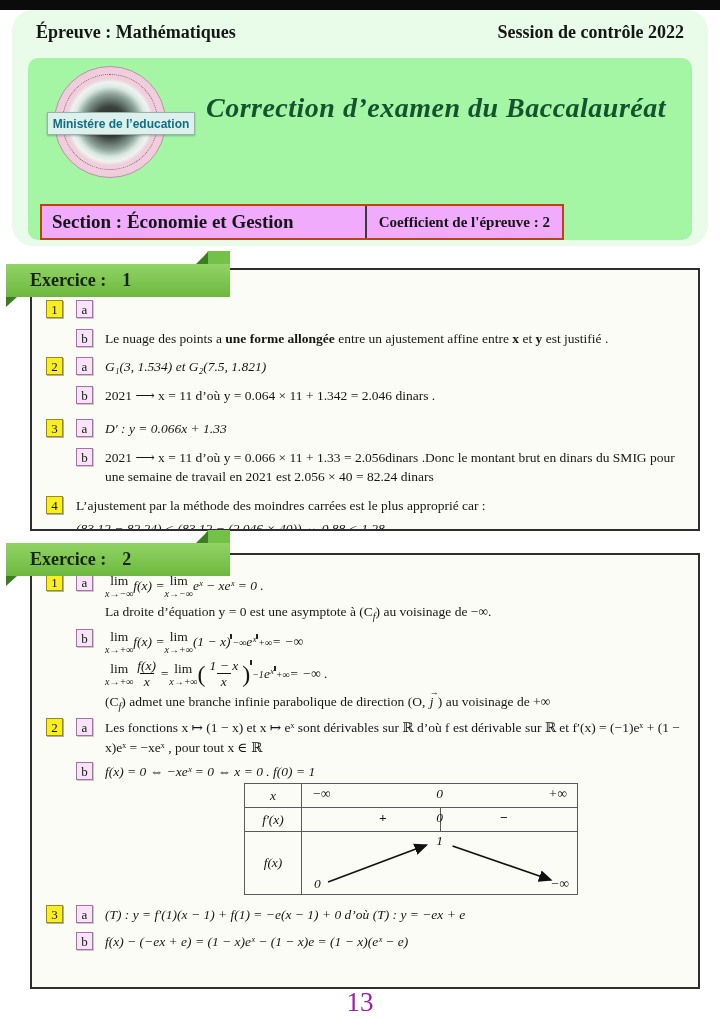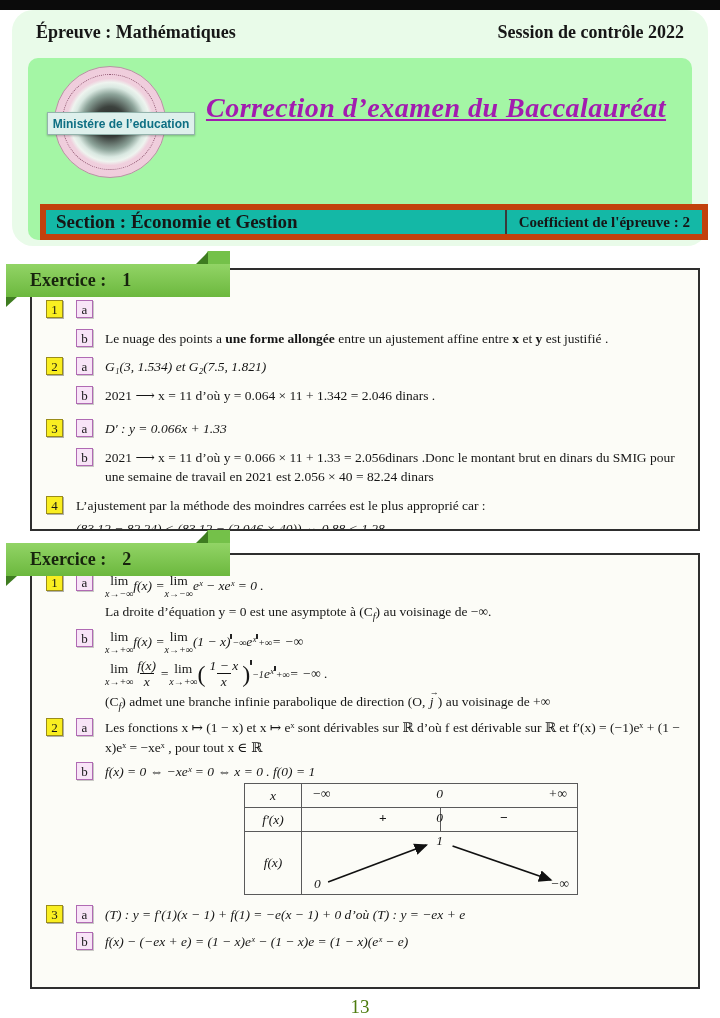--- a/index.html
+++ b/index.html
@@ -10,23 +10,23 @@
   .hdr-light{position:absolute;top:10px;left:12px;width:696px;height:236px;background:#e9fbe9;border-radius:21px;}
   .hdr-row{position:absolute;top:12px;left:24px;right:24px;display:flex;justify-content:space-between;font-size:18px;font-weight:bold;}
   .hdr-green{position:absolute;top:48px;left:16px;width:664px;height:182px;background:#a4f6a5;border-radius:10px;}
   .mlogo{position:absolute;left:26px;top:8px;width:110px;height:110px;border-radius:50%;
     background:radial-gradient(circle at 50% 50%,#232323 0%,#3c423e 20%,#8da49a 36%,#d9e8e1 45%,#eef4ef 51%,#f0cfdd 56%,#edc7d9 100%);
     border:1px solid #b893a4;text-align:center;}
   .mlogo-ring{position:absolute;inset:7px;border-radius:50%;border:1.5px dotted #8f5670;}
   .mbanner{position:absolute;left:-8px;top:45px;width:146px;height:21px;background:#def0ec;border:1px solid #93b3ac;
     color:#0e6f83;font-family:"Liberation Sans","DejaVu Sans",sans-serif;font-weight:bold;font-size:12px;
     display:flex;align-items:center;justify-content:center;box-shadow:0 1px 2px rgba(0,0,0,.25);}
-  .mtitle{position:absolute;left:158px;top:34px;width:500px;text-align:center;font-size:28px;font-weight:bold;font-style:italic;color:#a21caf;letter-spacing:.5px;text-decoration:underline;}
+  .mtitle{position:absolute;left:158px;top:34px;width:500px;text-align:center;font-size:28px;font-weight:bold;font-style:italic;color:#14532d;letter-spacing:.5px;}
   .duree{position:absolute;left:46px;top:144px;font-size:17px;font-weight:bold;}
-  .sec{position:absolute;left:12px;top:146px;width:668px;height:36px;background:#14b8a6;border:6px solid #c2410c;box-sizing:border-box;display:flex;align-items:center;}
+  .sec{position:absolute;left:12px;top:146px;width:524px;height:36px;background:#f0abfc;border:2px solid #c2410c;box-sizing:border-box;display:flex;align-items:center;}
   .sec-label{font-size:19px;font-weight:bold;padding-left:10px;}
   .sec-coeff{margin-left:auto;height:100%;border-left:2px solid #3a3a3a;display:flex;align-items:center;padding:0 12px;font-size:15px;font-weight:bold;}
 
   
   .ribbon{position:absolute;left:6px;width:224px;height:33px;z-index:3;box-sizing:border-box;
     background:linear-gradient(180deg,#92d466,#6cb83e);display:flex;align-items:center;padding-left:24px;
     font-size:18px;font-weight:bold;color:#17240d;}
   .ribbon .rnum{margin-left:16px;}
   .ribbon::before{content:"";position:absolute;right:0;top:-13px;width:30px;height:13px;background:#74c149;
     clip-path:polygon(26% 0,100% 0,100% 100%,0 100%);}
@@ -80,21 +80,21 @@
   .vr{position:absolute;right:10px;top:2px;}
   .vp{position:absolute;left:28%;top:2px;font-style:normal;font-weight:bold;}
   .vm{position:absolute;left:72%;top:2px;font-style:normal;font-weight:bold;}
   .tick{position:absolute;left:50%;top:0;bottom:0;width:1px;background:#5a5a5a;}
   .vt-body{flex:1;position:relative;height:62px;font-style:italic;}
   .f0{position:absolute;left:12px;bottom:2px;}
   .f1{position:absolute;left:50%;transform:translateX(-50%);top:1px;}
   .finf{position:absolute;right:8px;bottom:2px;}
   .vt-svg{position:absolute;inset:0;width:100%;height:100%;}
 
-  .pageno{position:absolute;bottom:0px;left:0;right:0;text-align:center;font-size:19px;color:#4d7c0f;}
+  .pageno{position:absolute;bottom:0px;left:0;right:0;text-align:center;font-size:27px;color:#a21caf;}
 </style>
 </head>
 <body>
 
 <div class="page">
   <div class="top-strip"></div>
 
   <div class="hdr-light">
     <div class="hdr-row">
       <span>Épreuve : Mathématiques</span>

